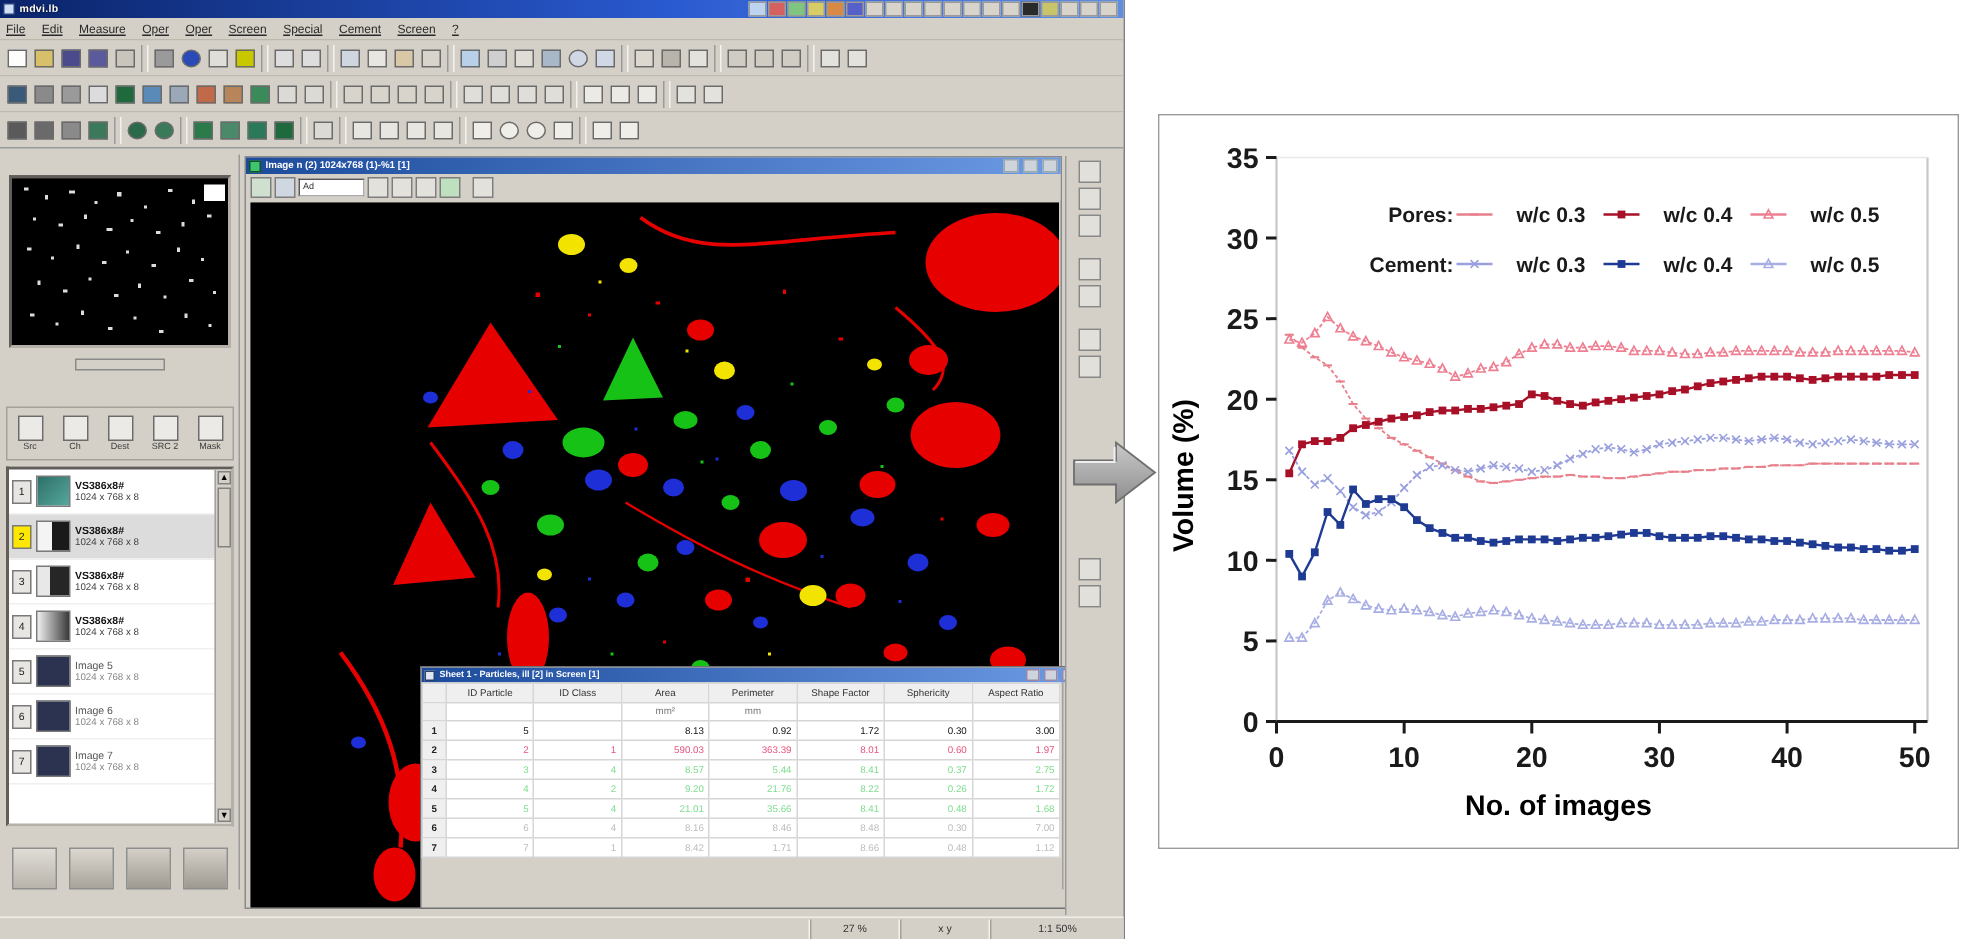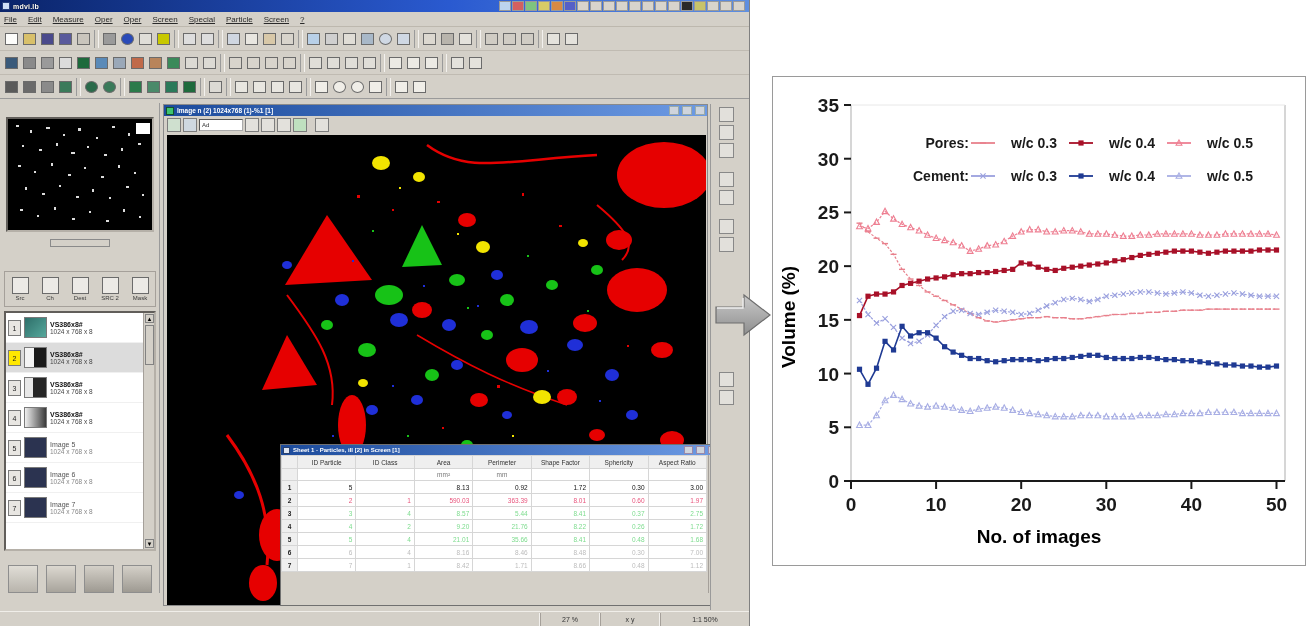--- a/index.html
+++ b/index.html
@@ -224,21 +224,21 @@
   </div>
 
   <div class="menubar">
     <span>File</span>
     <span>Edit</span>
     <span>Measure</span>
     <span>Oper</span>
     <span>Oper</span>
     <span>Screen</span>
     <span>Special</span>
-    <span>Particle</span>
+    <span>Cement</span>
     <span>Screen</span>
     <span>?</span>
   </div>
 
   <div class="toolrow">
     <div class="tbtn">
         <div class="tgl" style="background:#fdfdfb"></div>
       </div>
     <div class="tbtn">
         <div class="tgl" style="background:#d8c06a"></div>

